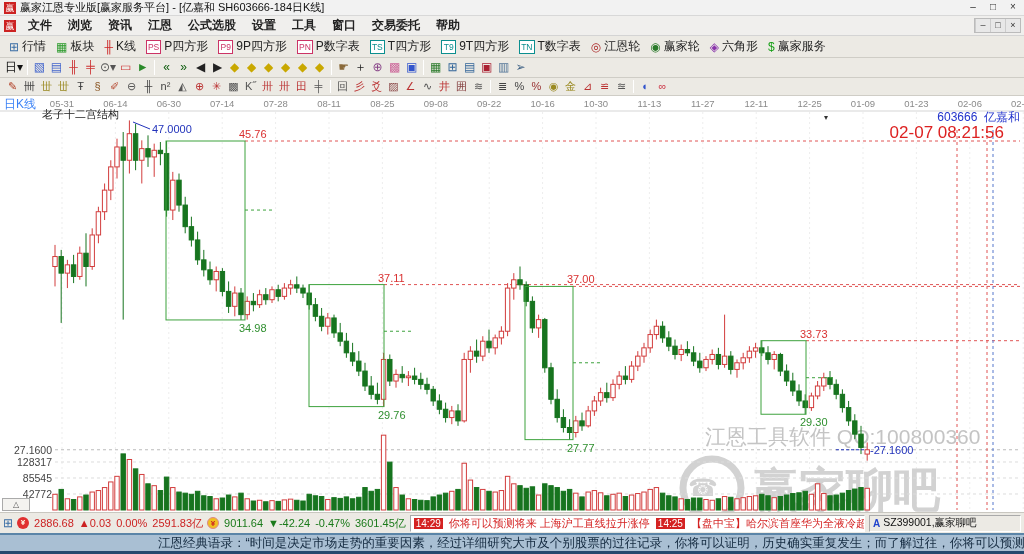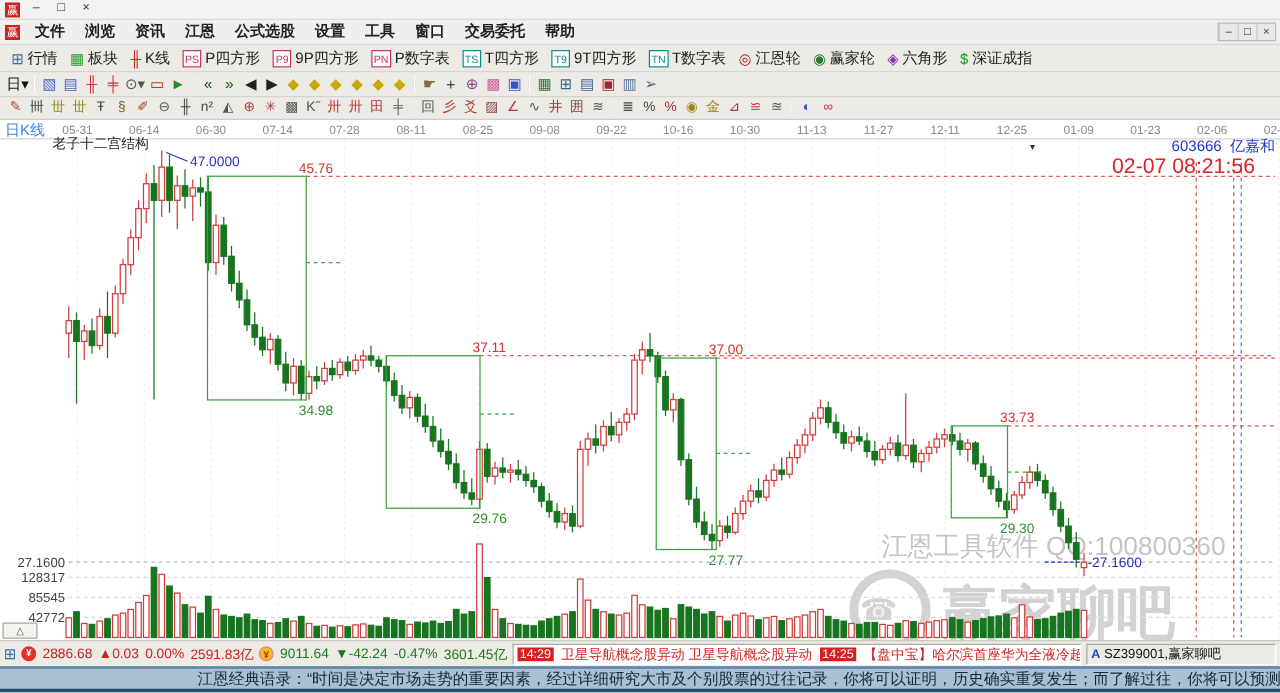--- a/index.html
+++ b/index.html
@@ -43,20 +43,21 @@
   .right-panel { flex:none; width:152px; display:flex; align-items:center; gap:3px; border:1px solid #aaa; border-bottom-color:#fff; border-right-color:#fff; height:17px; padding:0 3px; background:#eceae4; }
   .idx-icon { color:#2244cc; font-weight:bold; font-size:10px; }
   .right-panel span.lab { font-size:10.5px; color:#111; }
   .quotebar { height:21px; background:#a9bfd3; border-top:2px solid #5b85a8; border-bottom:3px solid #24486e; font-size:12.5px; color:#13293f; display:flex; align-items:center; padding-left:158px; white-space:nowrap; overflow:hidden; }
 </style>
 </head>
 <body>
 
 <div class="titlebar">
   <span class="app-icon">赢</span>
+  <span class="title">赢家江恩专业版[赢家服务平台] - [亿嘉和  SH603666-184日K线]</span>
   <span class="winbtns">
     <span class="winbtn">–</span>
     <span class="winbtn">□</span>
     <span class="winbtn">×</span>
   </span>
 </div>
 
 <div class="menubar">
   <span class="app-icon">赢</span>
   <span id="menu-items" style="display:flex;">
@@ -122,21 +123,21 @@
     <span class="tool">
       <span class="glyph" style="color: rgb(42, 122, 42);">◉</span>
       <span>赢家轮</span>
     </span>
     <span class="tool">
       <span class="glyph" style="color: rgb(136, 51, 170);">◈</span>
       <span>六角形</span>
     </span>
     <span class="tool">
       <span class="glyph" style="color: rgb(24, 160, 24);">$</span>
-      <span>深证成指</span>
+      <span>赢家服务</span>
     </span>
   </div>
 <div class="toolbar tb2" id="toolbar-icons">
     <span class="icon-btn" style="color: rgb(17, 17, 17);">日▾</span>
     <span class="sep"></span>
     <span class="icon-btn" style="color: rgb(68, 102, 204);">▧</span>
     <span class="icon-btn" style="color: rgb(68, 102, 204);">▤</span>
     <span class="icon-btn" style="color: rgb(204, 51, 51);">╫</span>
     <span class="icon-btn" style="color: rgb(204, 51, 51);">╪</span>
     <span class="icon-btn" style="color: rgb(85, 85, 85);">⊙▾</span>
@@ -709,21 +710,21 @@
   </span>
   <span class="sb-group">
     <span class="coin sz-coin">¥</span>
     <span style="color:#1a7a1a;">9011.64</span>
     <span style="color:#1a7a1a;">▼-42.24</span>
     <span style="color:#1a7a1a;">-0.47%</span>
     <span style="color:#1a7a1a;">3601.45亿</span>
   </span>
   <span class="news-panel">
     <span class="news-time">14:29</span>
-    <span class="news-text">卫星导航概念股异动 卫星导航概念股异动</span>
+    <span class="news-text">你将可以预测将来 上海沪工直线拉升涨停</span>
     <span class="news-time">14:25</span>
     <span class="news-text">【盘中宝】哈尔滨首座华为全液冷超充站上线，零下3(</span>
   </span>
   <span class="right-panel">
     <span class="idx-icon">A</span>
     <span class="lab">SZ399001,赢家聊吧</span>
   </span>
 </div>
 
 <div class="quotebar">

